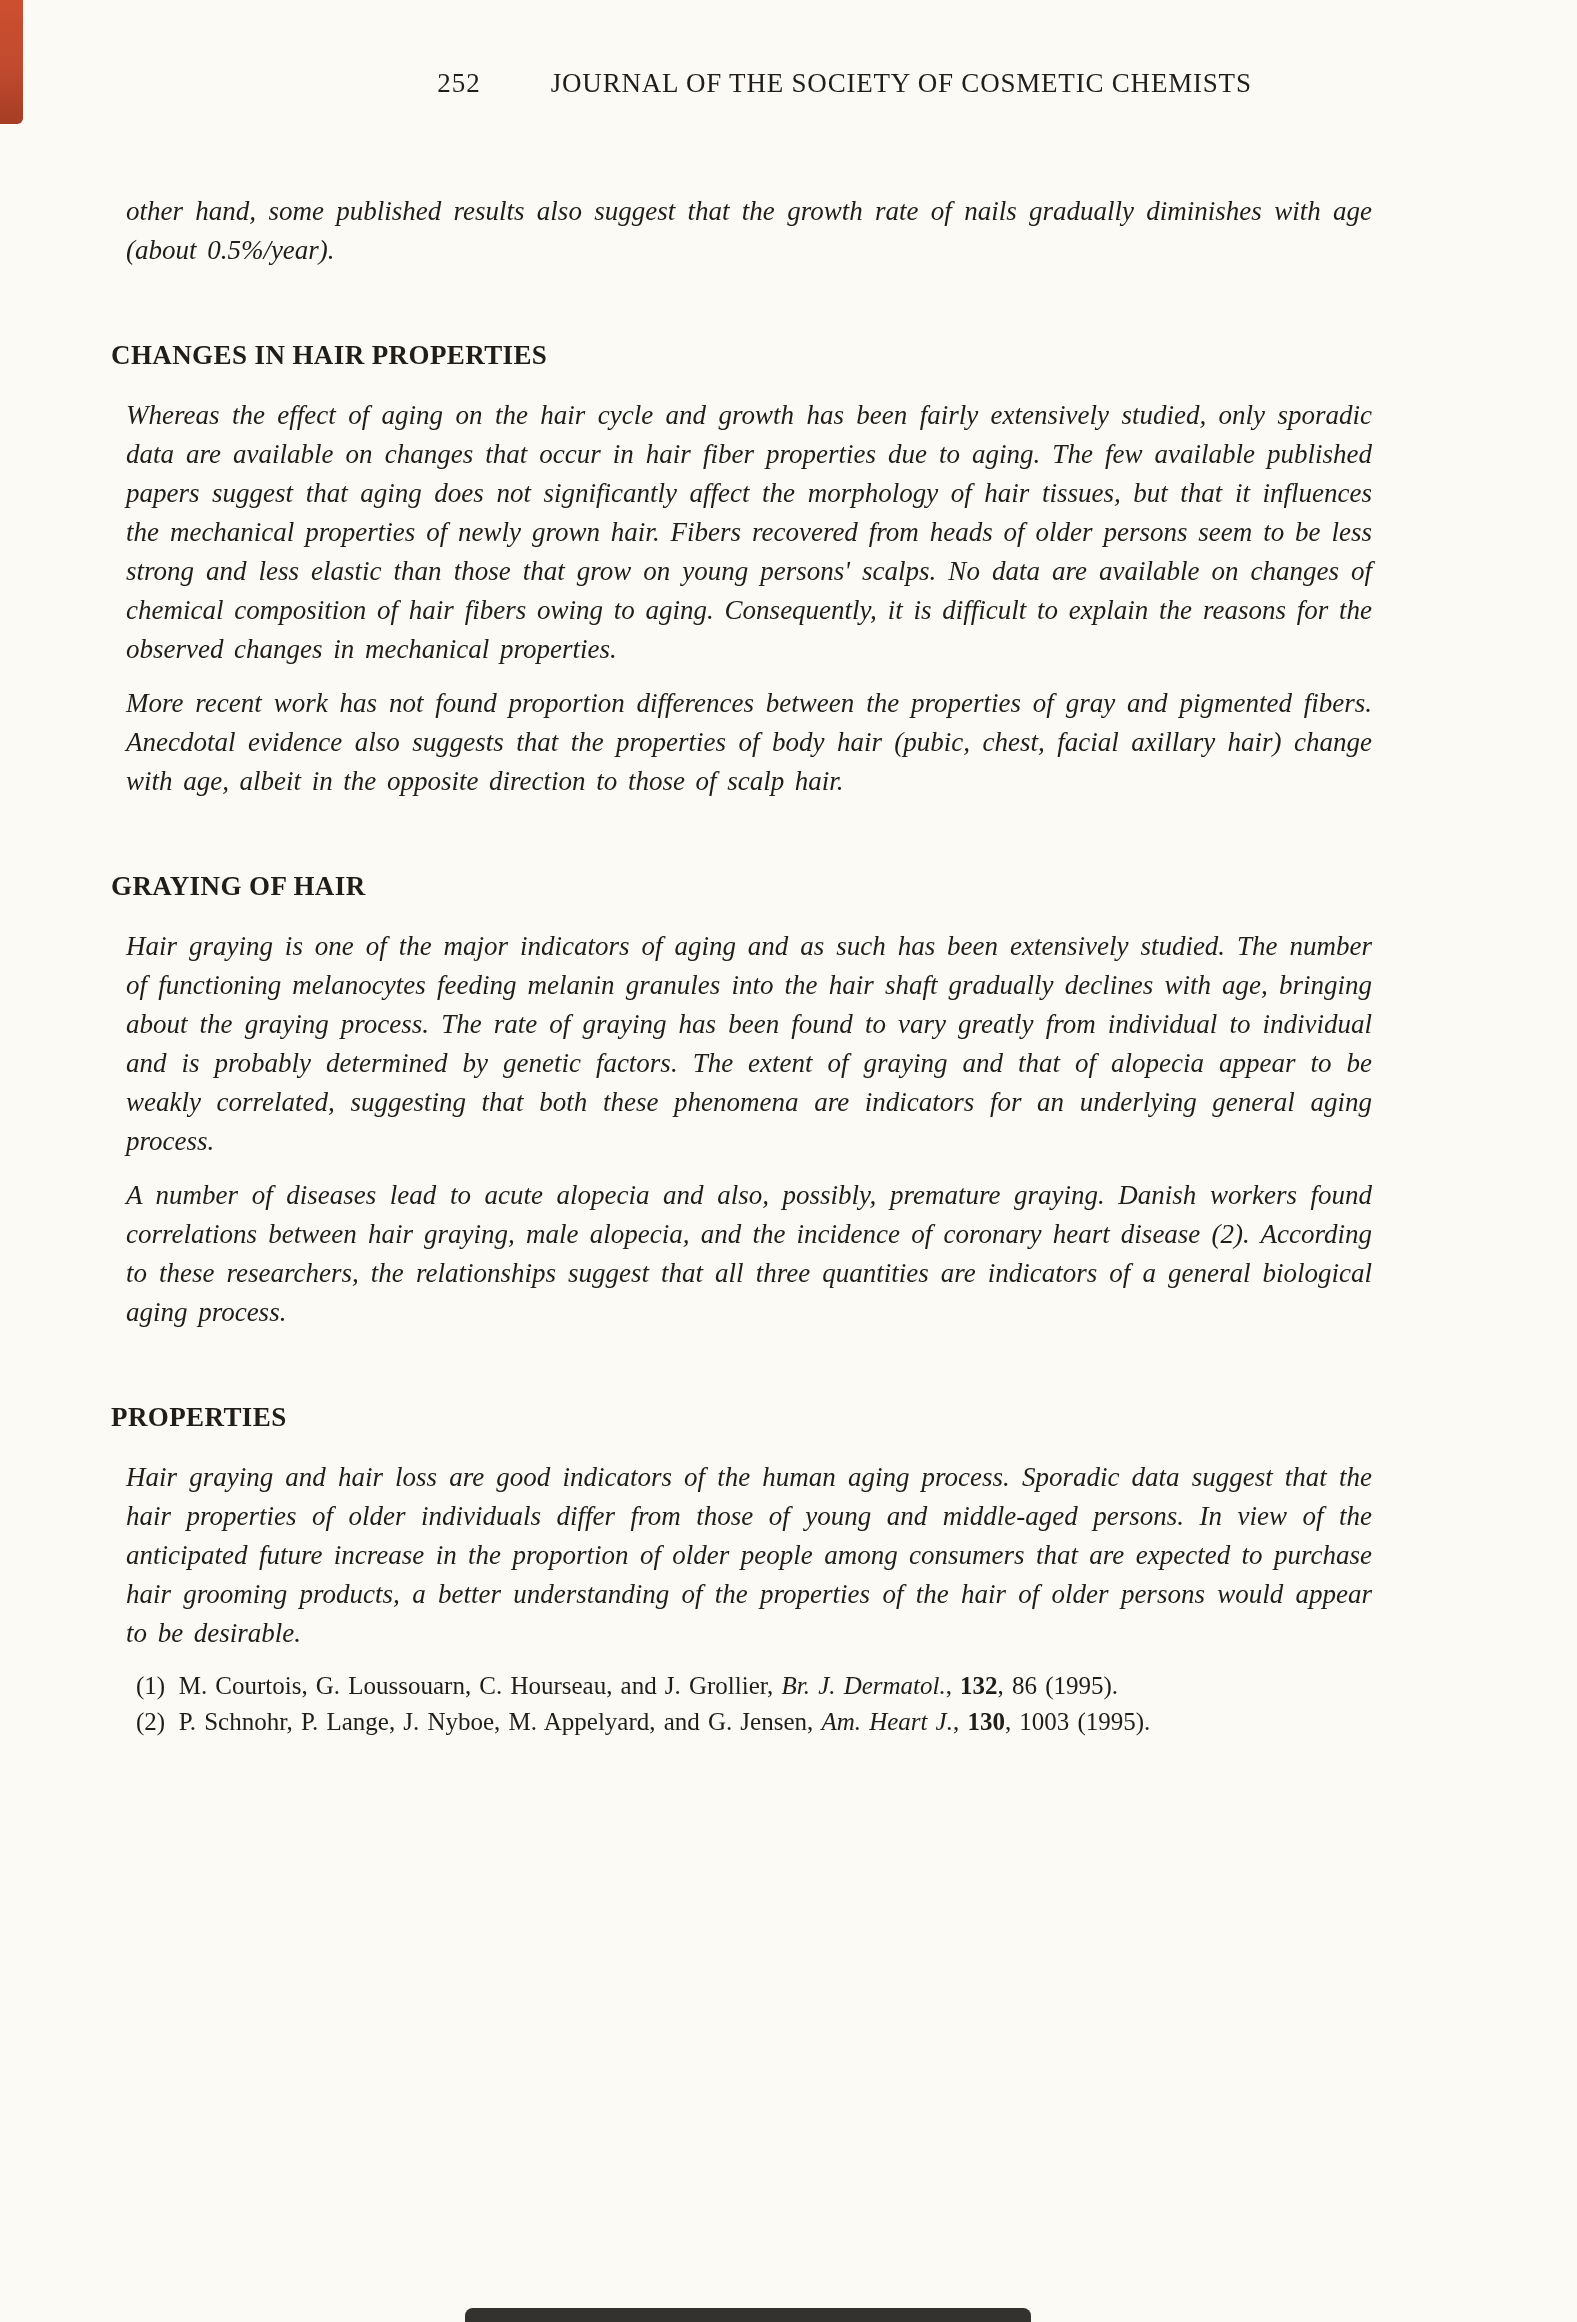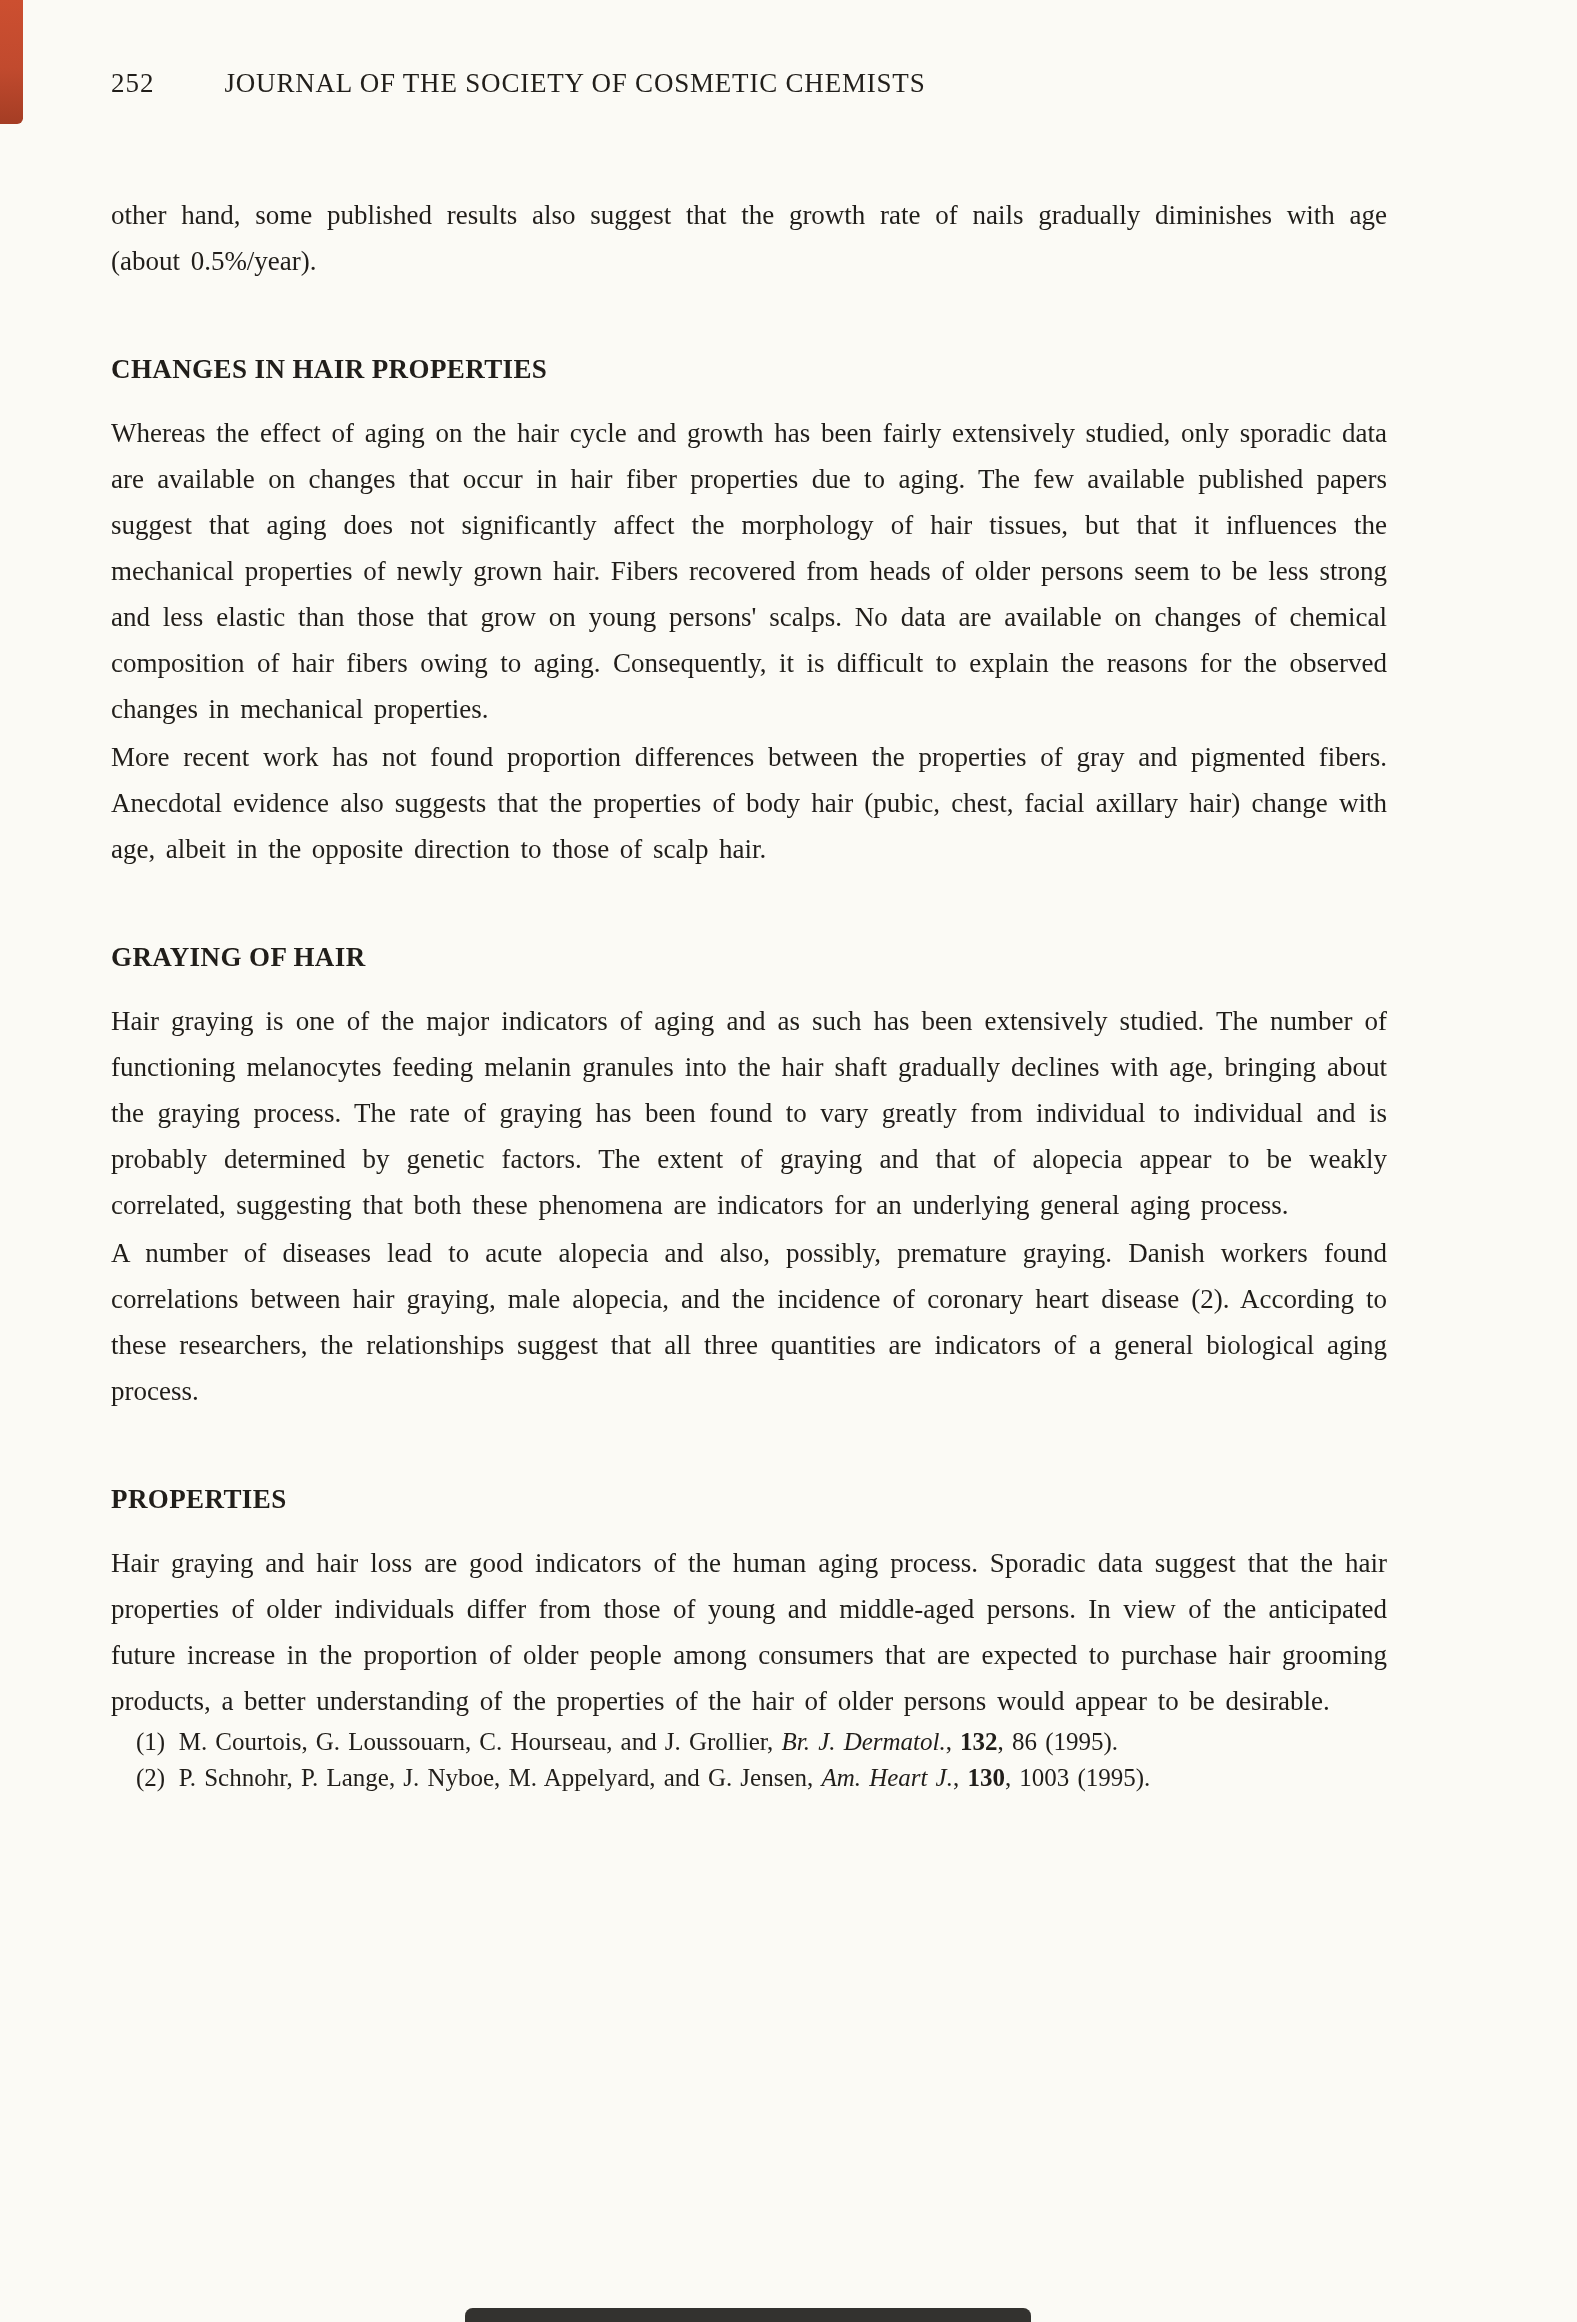--- a/index.html
+++ b/index.html
@@ -40,35 +40,37 @@
   
   .running-head {
     padding-top: 68px;
     margin-left: 111px;
     display: flex;
     align-items: baseline;
     gap: 70px;
     font-size: 27px;
     letter-spacing: 0.6px;
     white-space: nowrap;
+    justify-content: center;
   }
   .page-number { letter-spacing: 1px; }
   .journal-title { letter-spacing: 0.8px; }
   
   .text-column {
     margin-left: 111px;
     width: 1276px;
   }
   .body-para {
-    margin: 0;
+    margin: 15px;
     font-size: 27px;
-    line-height: 46px;
+    line-height: 39px;
     text-align: justify;
     word-spacing: 3.9px;
     text-justify: inter-word;
+    font-style: italic;
   }
   .body-para + .body-para { margin-top: 1.9px; }
   .continuation { margin-top: 93px; }
   .section-heading {
     margin: 70px 0 25px 0;
     font-size: 27px;
     font-weight: bold;
     letter-spacing: 0.4px;
   }
   .references-heading { margin-top: 77px; }

